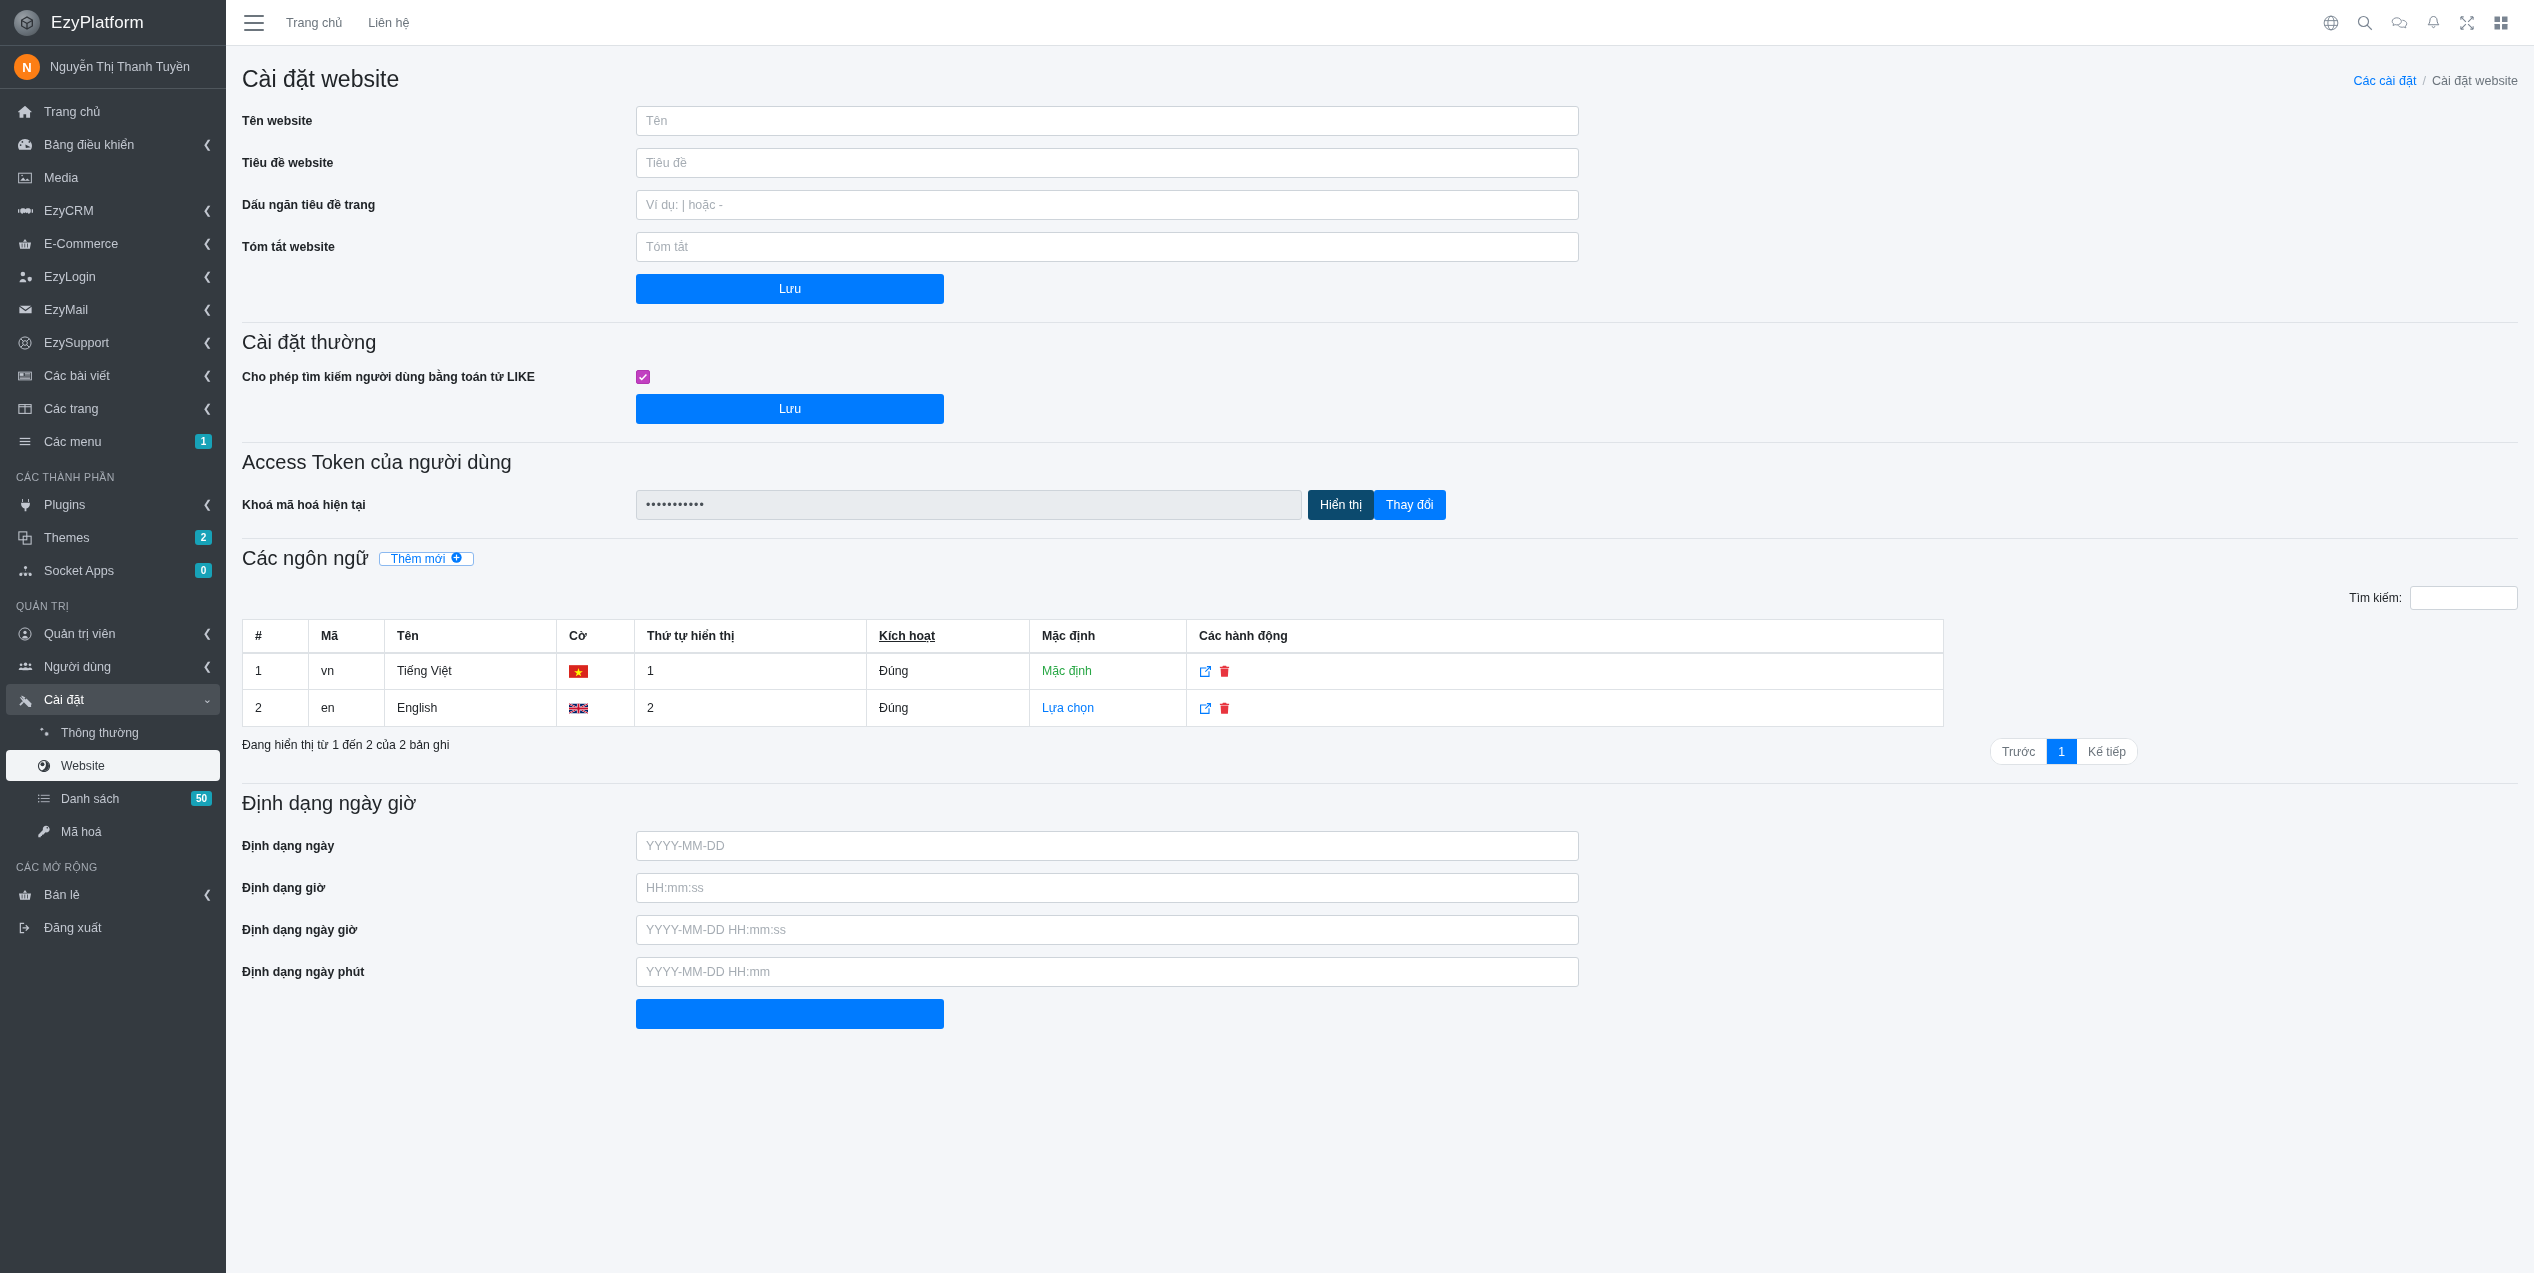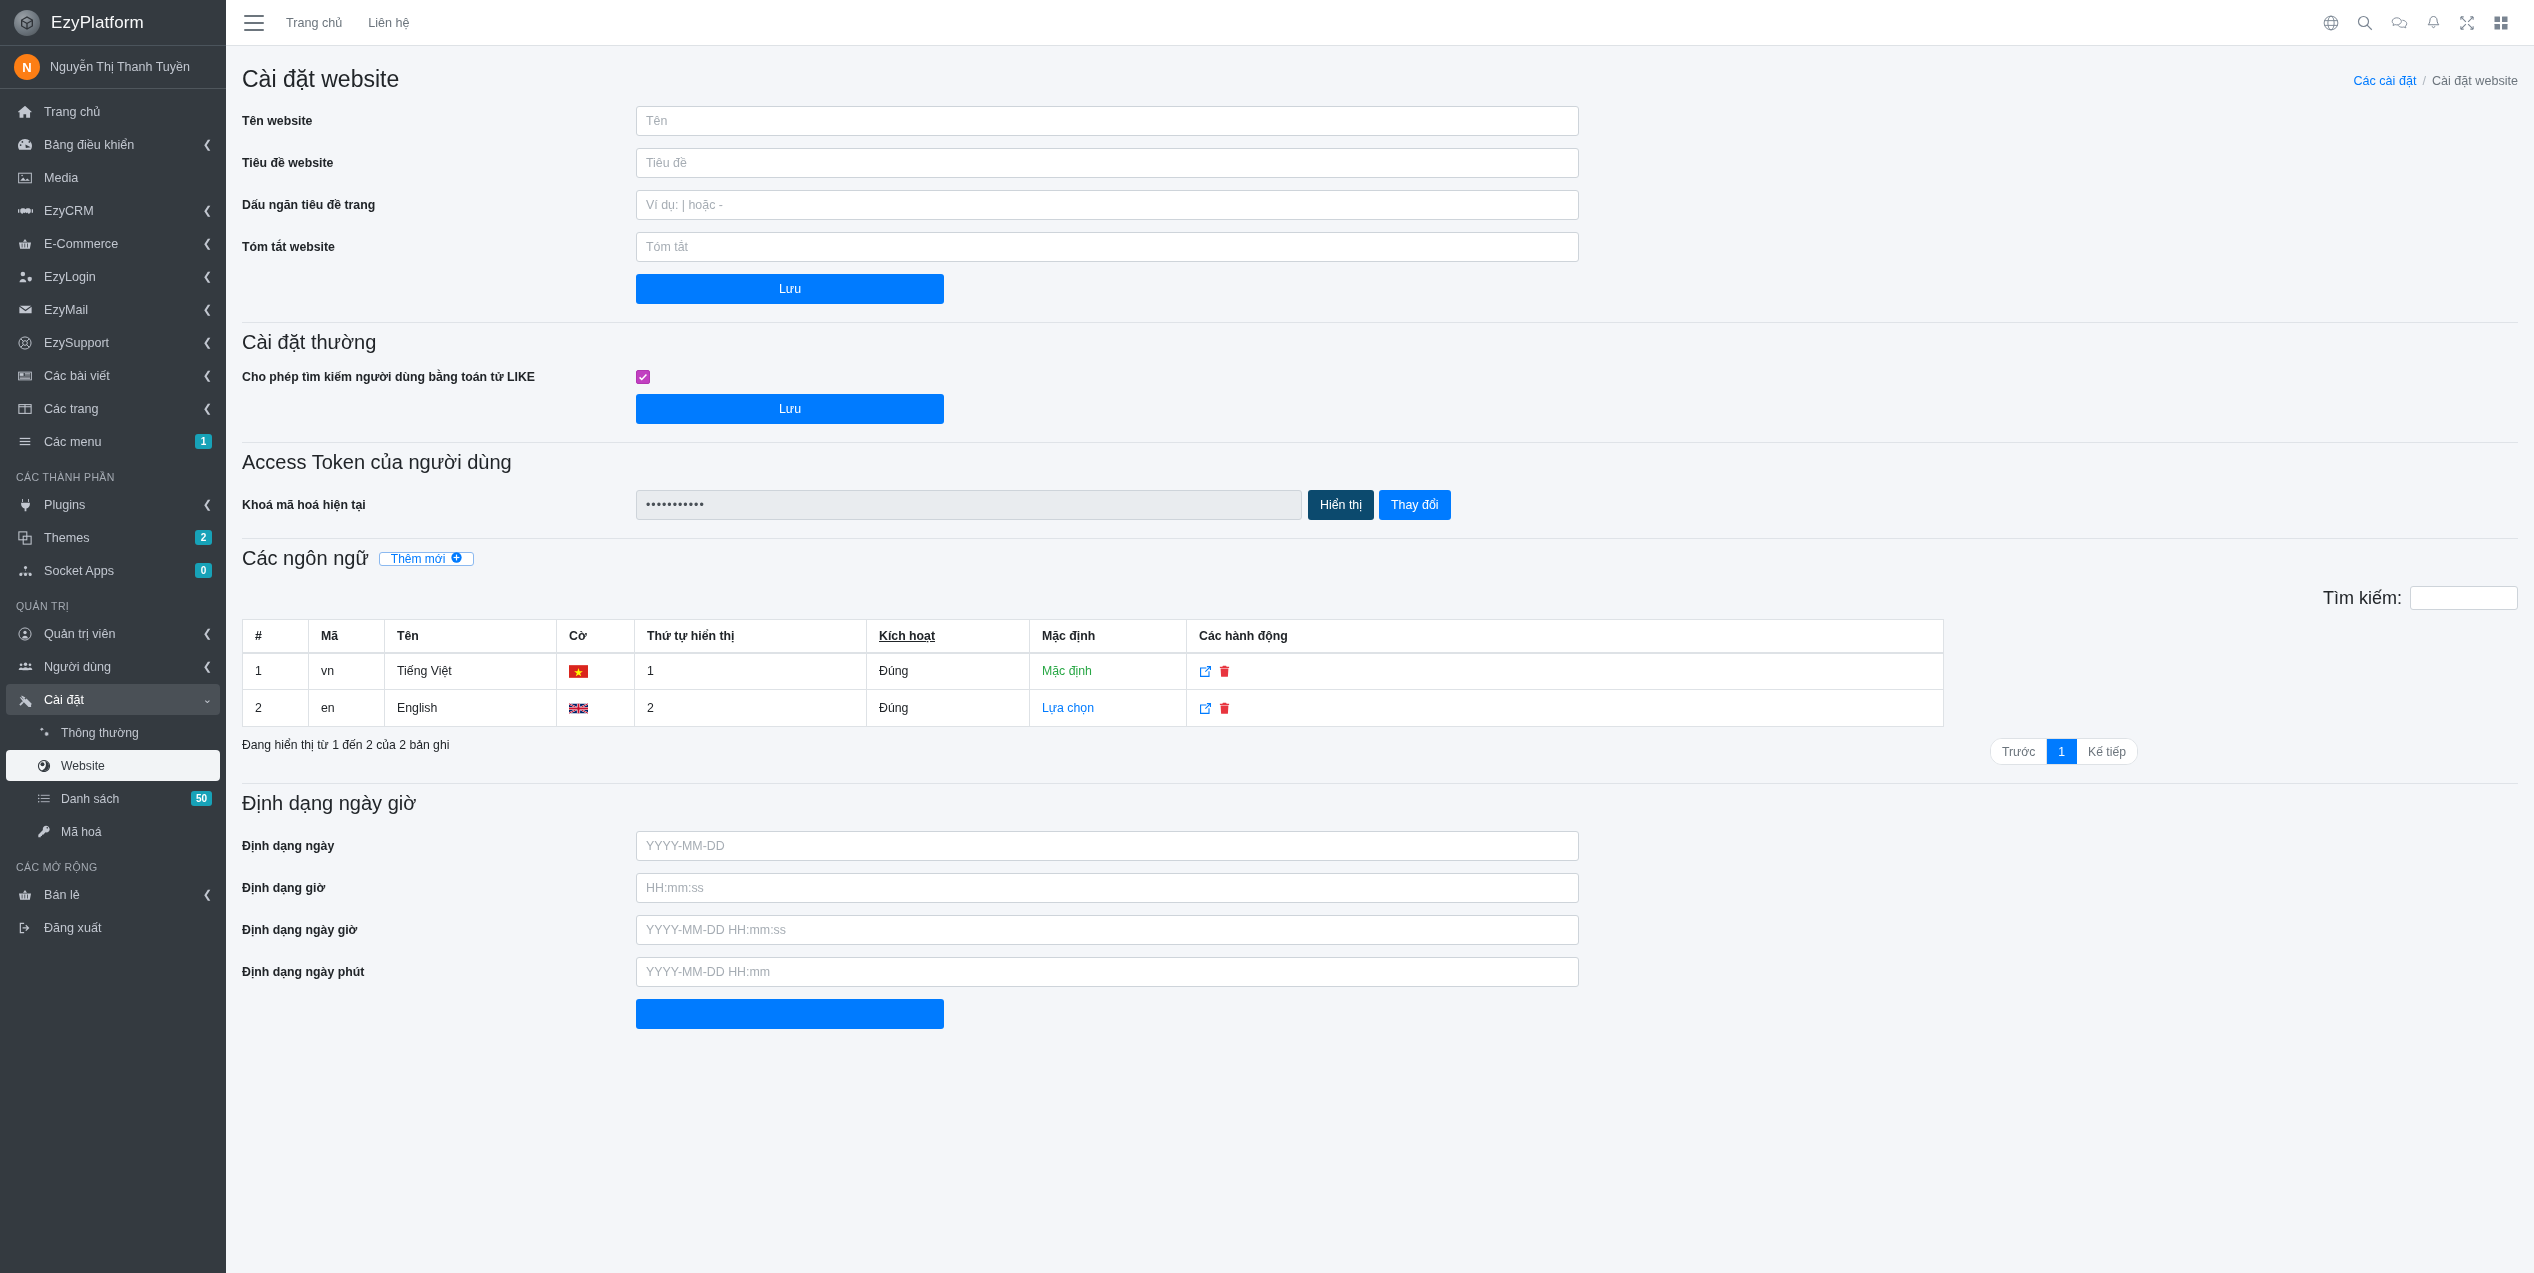--- a/index.html
+++ b/index.html
@@ -194,21 +194,21 @@
   .btn {
     border: none; border-radius: 3px;
     font-size: 12.4px; cursor: pointer;
     font-family: "Liberation Sans", sans-serif;
     height: 30px;
     display: inline-flex; align-items: center; justify-content: center;
   }
   .btn-primary { background: #007bff; color: #fff; }
   .btn-save { width: 308px; }
   .btn-teal { background: #0c4a6e; color: #fff; padding: 0 12px; margin-left: 6px; }
-  .btn-blue-sm { background: #007bff; color: #fff; padding: 0 12px; margin-left: 5px; }
+  .btn-blue-sm { background: #007bff; color: #fff; padding: 0 12px; }
   .btn-outline {
     background: #fff; color: #007bff;
     border: 1px solid #8bb9f0;
     padding: 0 11px; height: 14px;
     font-size: 12px;
     display: inline-flex; align-items: center; gap: 6px;
   }
   .unit {
     font-size: 12.6px; color: #212529; margin-left: 22px;
   }
@@ -222,21 +222,21 @@
     cursor: pointer;
   }
   .cbox svg { display: block; }
 
   
   .tablewrap { margin-top: 6px; }
   .searchbar {
     display: flex; justify-content: flex-end; align-items: center;
     gap: 8px; padding-bottom: 9px;
   }
-  .searchbar label { font-size: 18px; color: #212529; }
+  .searchbar label { font-size: 12px; color: #212529; }
   .searchinput {
     width: 108px; height: 24px;
     border: 1px solid #ced4da; border-radius: 3px;
     padding: 0 6px; font-size: 12px; outline: none;
     font-family: "Liberation Sans", sans-serif;
   }
   table.lang {
     width: 1702px;
     border-collapse: collapse;
     background: #fff;

